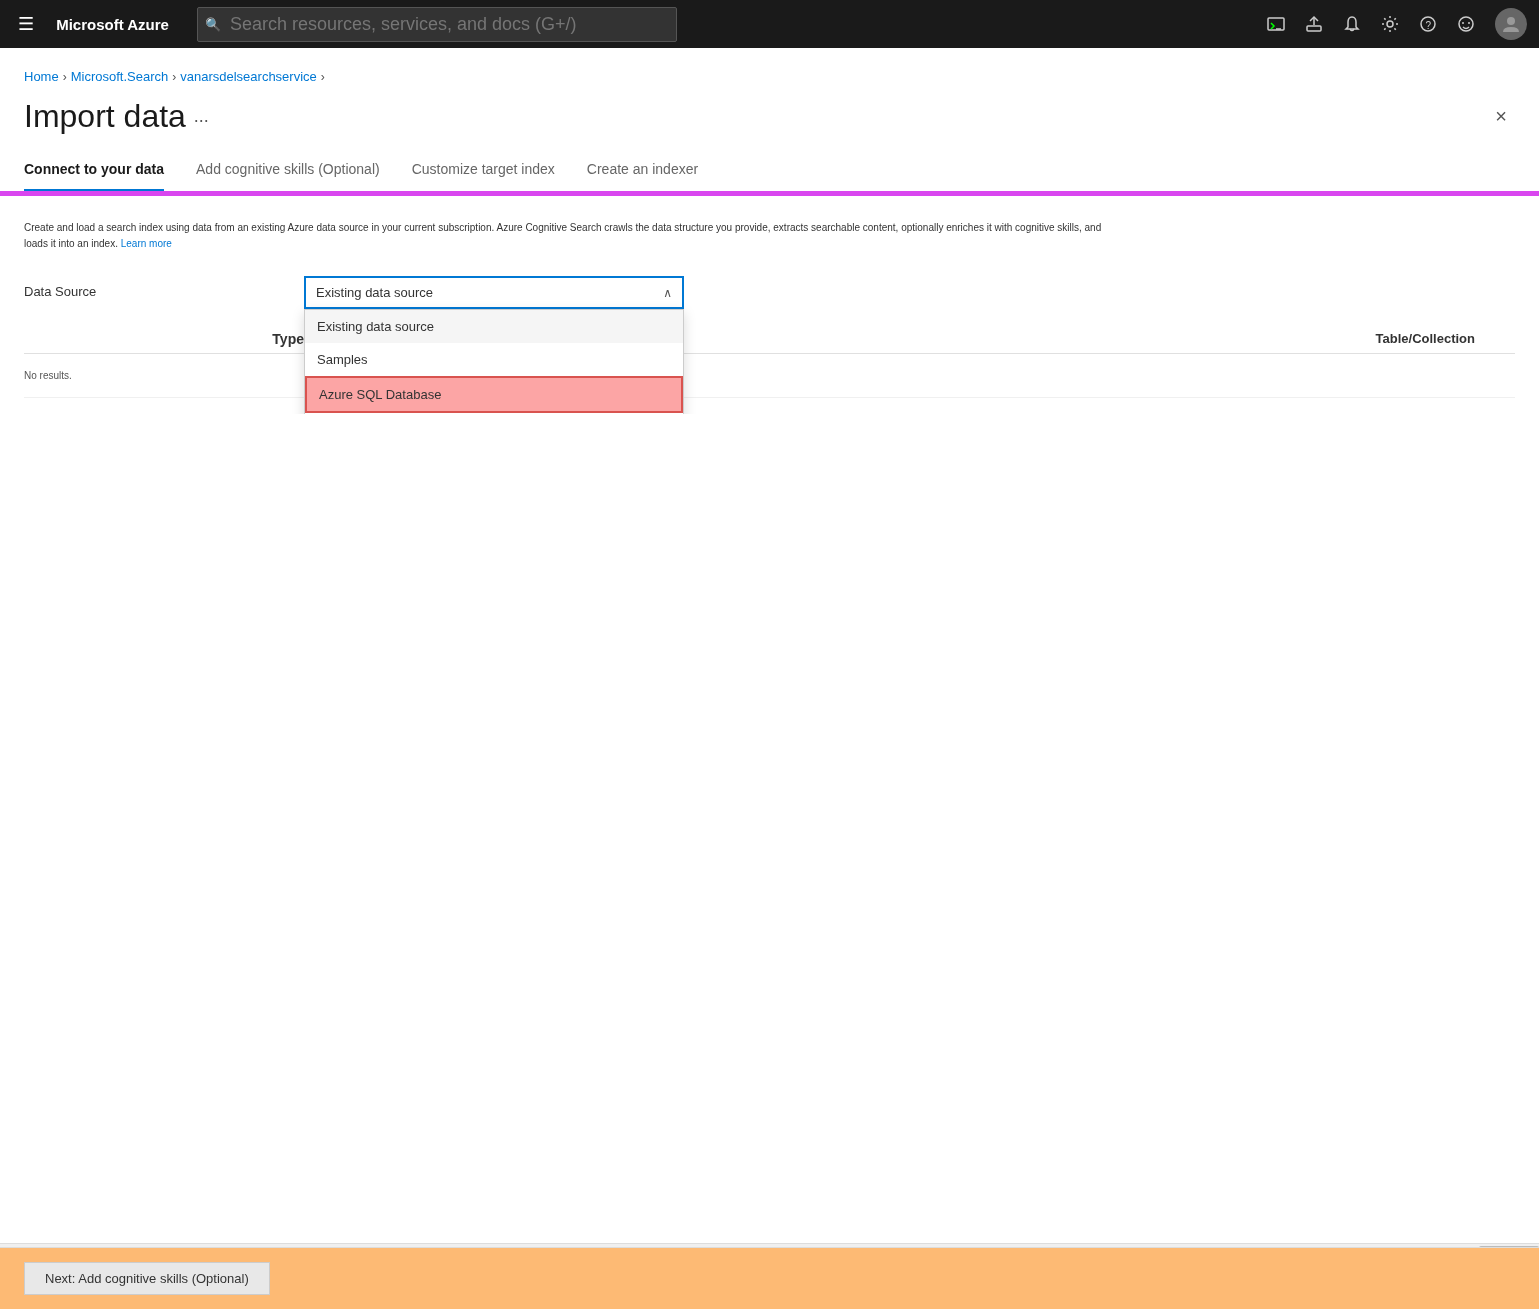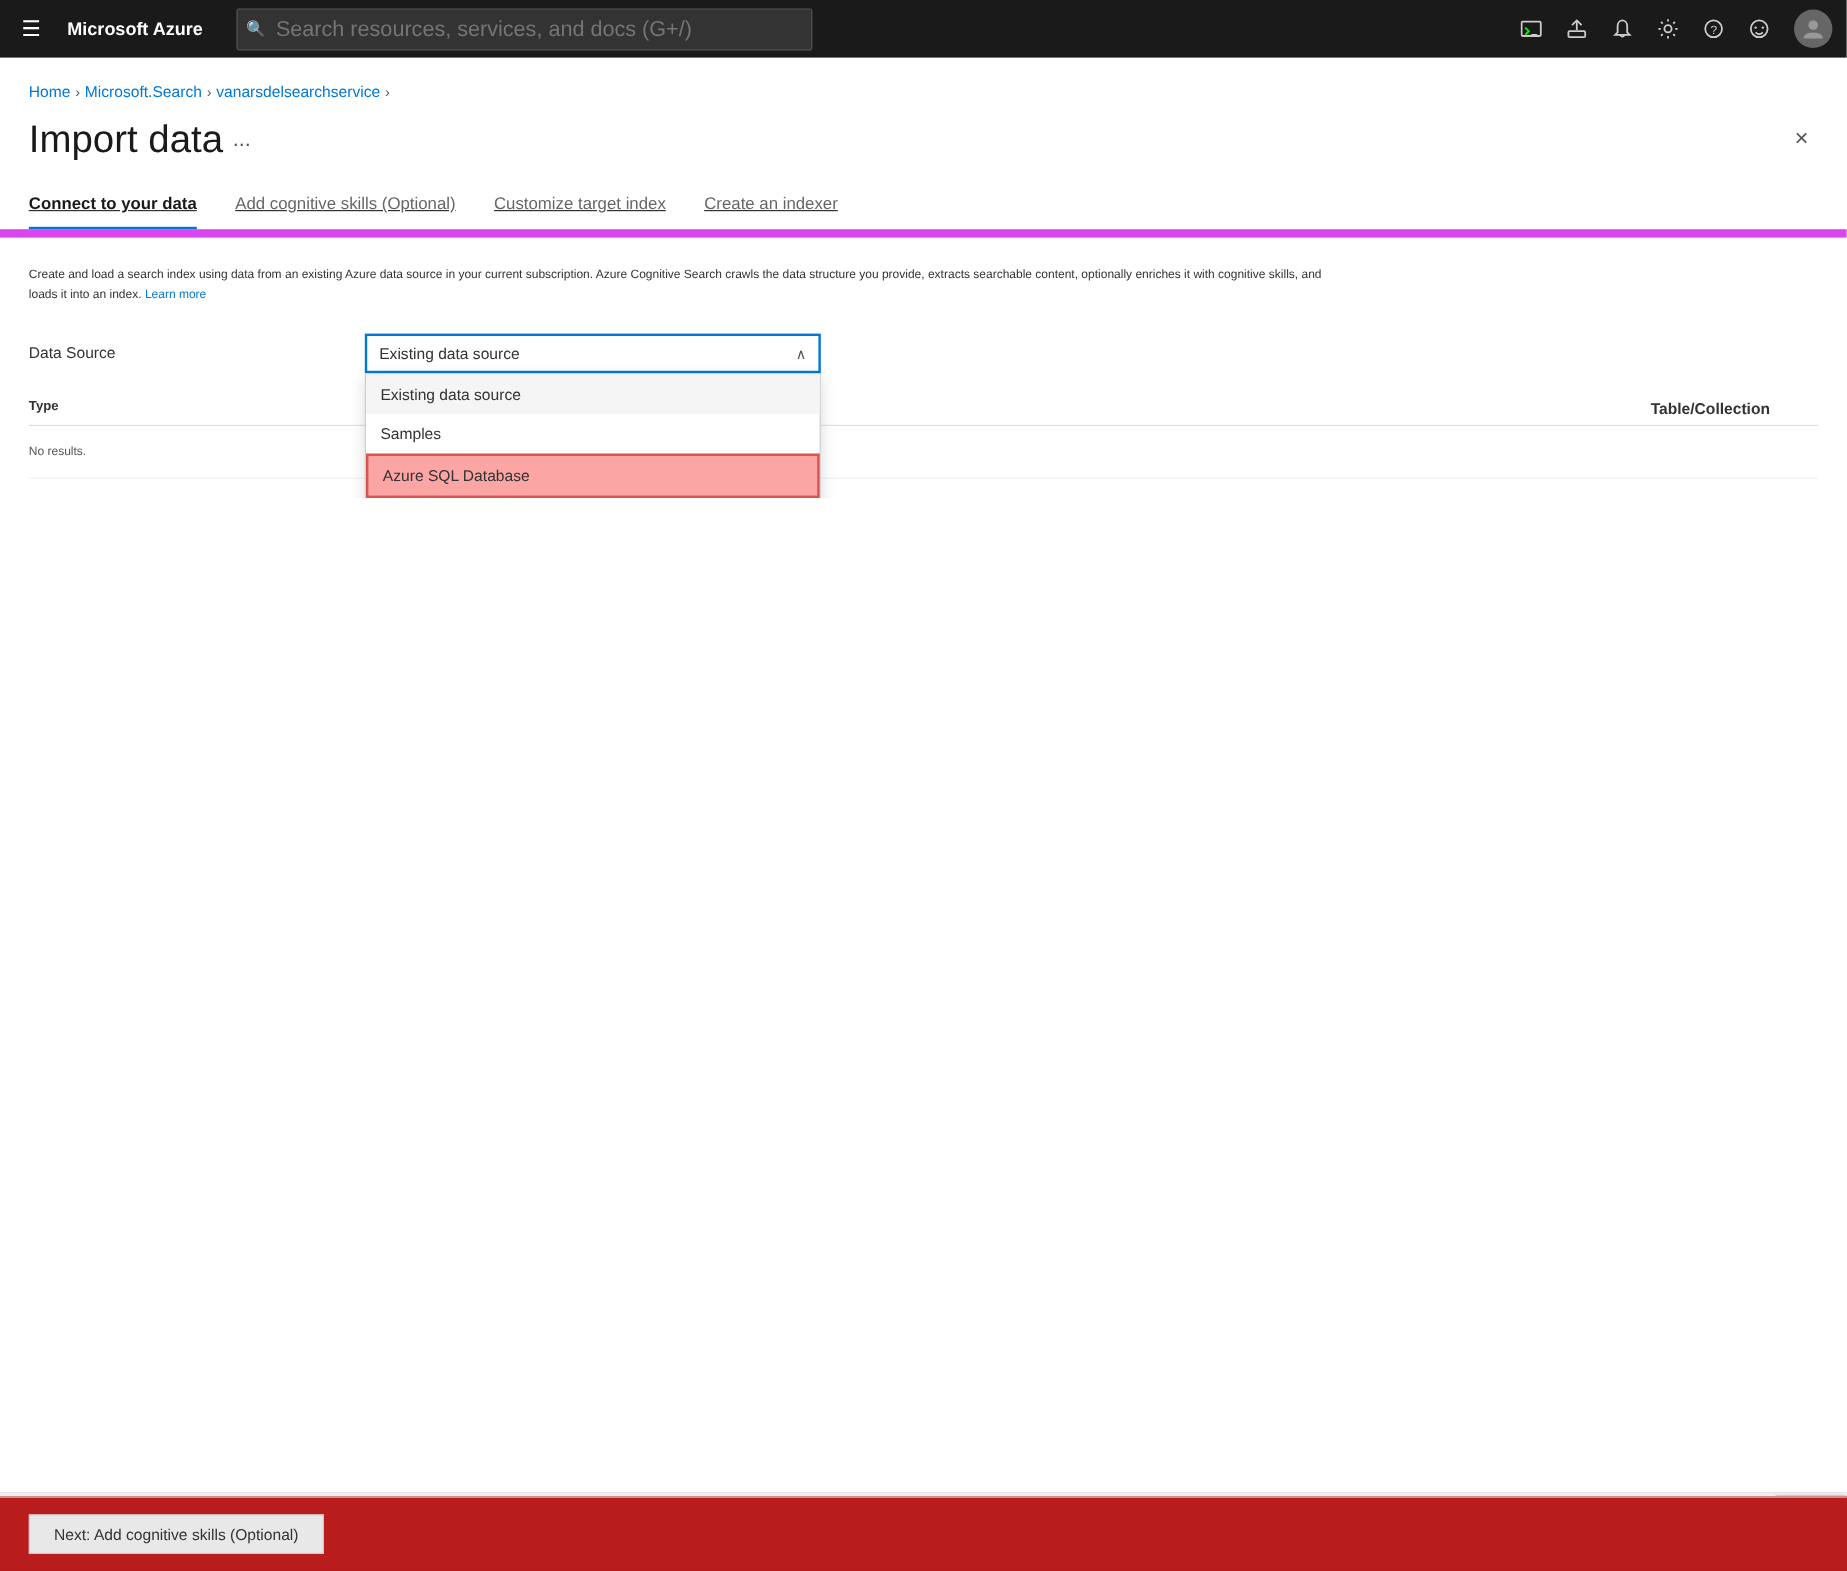--- a/index.html
+++ b/index.html
@@ -62,25 +62,24 @@
       align-items: center;
       justify-content: space-between;
     }
     .page-header-left { display: flex; align-items: center; gap: 8px; }
     .page-title { font-size: 32px; font-weight: 300; color: #1a1a1a; }
     .page-header-dots { font-size: 18px; color: #555; cursor: pointer; }
     .page-close-btn { background: none; border: none; cursor: pointer; font-size: 20px; color: #555; padding: 4px 8px; }
 
     
     .tabs-bar {
-      border-bottom: 7px solid #d946ef;
+      border-bottom: 5px solid #d946ef;
       padding: 0 24px;
       display: flex;
       gap: 32px;
-      text-decoration: underline;
     }
     .tab {
       padding: 10px 0 12px;
       font-size: 14px;
       color: #666;
       cursor: pointer;
       border-bottom: 2px solid transparent;
       white-space: nowrap;
     }
     .tab.active {
@@ -162,36 +161,36 @@
     
     .data-table {
       margin-top: 16px;
       width: 100%;
     }
     .table-row-header {
       display: flex;
       border-bottom: 1px solid #e0e0e0;
       padding: 6px 0;
     }
-    .col-type { width: 280px; font-size: 11px; color: #333; font-weight: 600; }
+    .col-type { width: 280px; font-size: 14px; color: #333; font-weight: 600; text-align: right; }
     .col-rest { flex: 1; font-size: 13px; color: #333; font-weight: 600; text-align: right; padding-right: 40px; }
     .table-row-data {
       display: flex;
       padding: 8px 0;
       border-bottom: 1px solid #f0f0f0;
     }
     .no-results { font-size: 10px; color: #555; padding: 8px 0; }
 
     
     .footer {
       position: fixed;
       bottom: 0;
       left: 0;
       right: 0;
-      background: #b91c1c;
+      background: #fdba74;
       border-top: 1px solid #ddd;
       padding: 14px 24px;
     }
     .footer-btn {
       background: #e8e8e8;
       border: 1px solid #ccc;
       padding: 8px 20px;
       font-size: 13px;
       color: #333;
       cursor: pointer;

